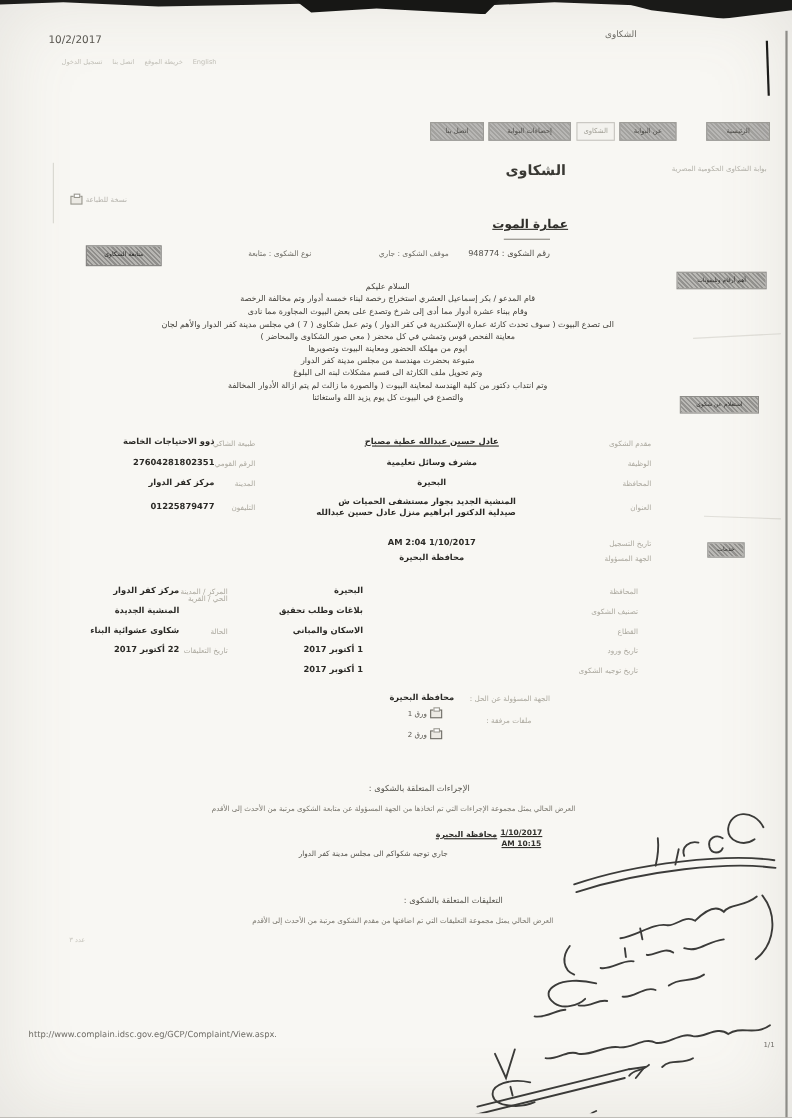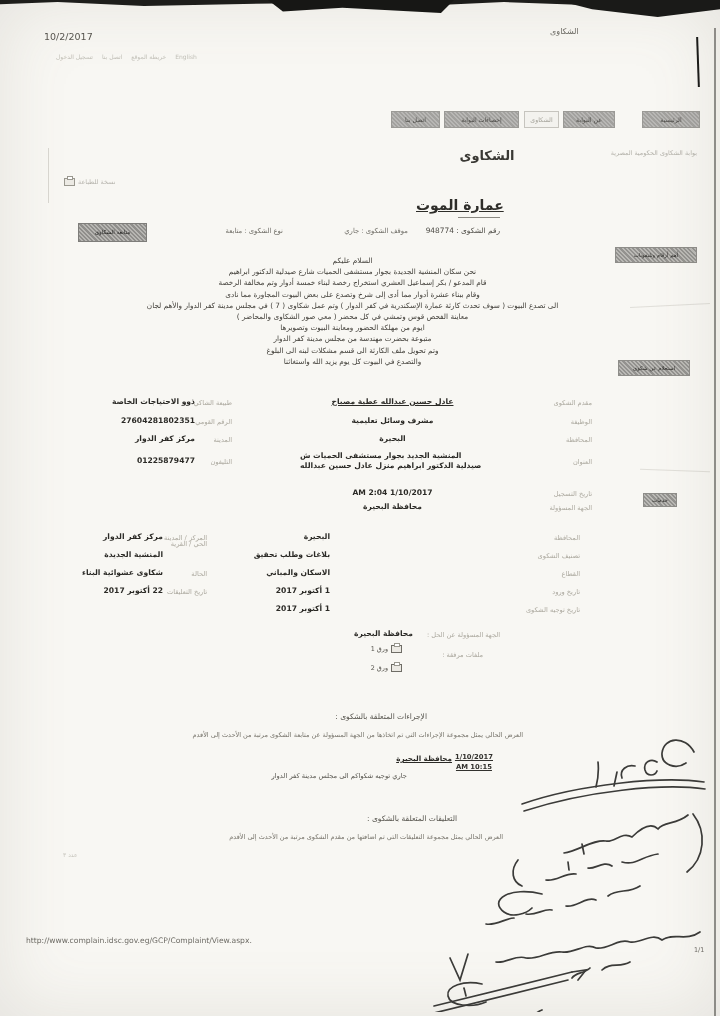--- a/index.html
+++ b/index.html
@@ -26,21 +26,21 @@
   .tab{position:absolute;top:111px;height:15px;line-height:15px;text-align:center;font-size:6.2px;
        color:#4c4b47;background:#b4b3b0;border:1px solid #9b9a96;overflow:hidden;white-space:nowrap;
        background-image:repeating-linear-gradient(45deg,rgba(0,0,0,.10) 0 1.5px,rgba(255,255,255,.06) 1.5px 3px);}
   .tab.active{background:#f3f2ee;background-image:none;color:#a09e95;border-color:#c6c4be}
   .tagline{right:23px;top:149px;font-size:6.4px;color:#b2b0a8}
   .pg-title{left:452px;top:148px;width:70px;text-align:center;font-size:13px;font-weight:bold;color:#3a3934}
   .print-link{left:64px;top:178px;display:flex;align-items:center;gap:3px;font-size:6.4px;color:#b5b3ac}
   .printer{display:inline-block;width:9px;height:6px;border:1px solid #9a988f;background:#eceae4;position:relative}
   .printer::before{content:"";position:absolute;left:2px;top:-3px;width:4px;height:2px;border:1px solid #9a988f;background:#fff}
   
-  .c-title{left:416px;top:197px;width:100px;text-align:left;font-size:14px;font-weight:bold;
+  .c-title{left:432px;top:197px;width:100px;text-align:center;font-size:11px;font-weight:bold;
            color:#2e2d29;text-decoration:underline}
   .c-title-line{position:absolute;left:458px;top:217px;width:42px;height:1px;background:#8a8881}
   .c-num{right:220px;top:226px;font-size:7.4px;color:#504e48;direction:rtl}
   .c-status{right:312px;top:227px;font-size:6.8px;color:#6f6d66;direction:rtl}
   .c-type{right:437px;top:227px;font-size:6.8px;color:#6f6d66;direction:rtl}
   .follow{position:absolute;left:78px;top:223px;width:67px;height:17px;border:1px solid #7e7d7a;
           font-size:5.6px;color:#21211f;text-align:center;line-height:17px;overflow:hidden;
           background:repeating-linear-gradient(45deg,#8f8e8b 0 1.5px,#b7b6b2 1.5px 3px)}
   .badge{position:absolute;border:1px solid #8e8d89;font-size:5.4px;color:#2d2c29;text-align:center;
          overflow:hidden;white-space:nowrap;
@@ -49,21 +49,21 @@
   .bodytxt{position:absolute;left:88px;top:255px;width:529px;direction:rtl;text-align:center;
            font-size:7.3px;line-height:11.2px;color:#403e38}
   
   .lab{position:absolute;font-size:6.6px;color:#aba89e;white-space:nowrap;direction:rtl}
   .val{position:absolute;font-size:7.6px;font-weight:bold;color:#2b2a26;white-space:nowrap;direction:rtl}
   .und{text-decoration:underline}
   .c1{right:128px}                                   
   .cv1{left:285px;width:215px;text-align:center}     
   .c2{right:488px}                                   
   .cv2{right:525px}                                  
-  .addr{left:300px;width:185px;text-align:left;white-space:normal;line-height:10.4px}
+  .addr{left:284px;width:185px;text-align:right;white-space:normal;line-height:10.4px}
   .d1{right:140px}                                   
   .dv1{right:390px}                                  
   .d2{right:513px}                                   
   .dv2{right:557px}                                  
   .att{position:absolute;right:318px;display:flex;align-items:center;gap:3px;direction:rtl;
        font-size:6.4px;color:#56544d}
   .att .printer{border-color:#6f6d66}
   
   .sec-h{position:absolute;font-size:7.5px;color:#56544d;white-space:nowrap;direction:rtl}
   .sec-d{position:absolute;font-size:6.5px;color:#77746b;white-space:nowrap;direction:rtl}
@@ -123,28 +123,28 @@
 
   <div class="abs c-title">عمارة الموت</div>
   <div class="c-title-line"></div>
   <div class="abs c-num">رقم الشكوى : 948774</div>
   <div class="abs c-status">موقف الشكوى : جاري</div>
   <div class="abs c-type">نوع الشكوى : متابعة</div>
   <div class="follow">متابعة الشكاوى</div>
 
   <div class="bodytxt">
     <div>السلام عليكم</div>
-    <div>نحن سكان المنشية الجديدة بجوار مستشفى الحميات شارع صيدلية الدكتور ابراهيم</div>
     <div>قام المدعو / بكر إسماعيل العشري استخراج رخصة لبناء خمسة أدوار وتم مخالفة الرخصة</div>
     <div>وقام ببناء عشرة أدوار مما أدى إلى شرخ وتصدع على بعض البيوت المجاورة مما نادى</div>
     <div>الى تصدع البيوت ( سوف تحدث كارثة عمارة الإسكندرية في كفر الدوار ) وتم عمل شكاوى ( 7 ) في مجلس مدينة كفر الدوار والأهم لجان</div>
     <div>معاينة الفحص قوس وتمشي في كل محضر ( معي صور الشكاوى والمحاضر )</div>
     <div>ايوم من مهلكة الحضور ومعاينة البيوت وتصويرها</div>
     <div>متبوعة بحضرت مهندسة من مجلس مدينة كفر الدوار</div>
     <div>وتم تحويل ملف الكارثة الى قسم مشكلات لبنه الى البلوغ</div>
+    <div>وتم انتداب دكتور من كلية الهندسة لمعاينة البيوت ( والصورة ما زالت لم يتم ازالة الأدوار المخالفة</div>
     <div>والتصدع في البيوت كل يوم يزيد الله واستغاثنا</div>
   </div>
 
   <span class="lab c1" style="top:399px">مقدم الشكوى</span>
   <span class="val cv1 und" style="top:397px">عادل حسين عبدالله عطية مصباح</span>
   <span class="lab c2" style="top:399px">طبيعة الشاكي</span>
   <span class="val cv2" style="top:397px">ذوو الاحتياجات الخاصة</span>
 
   <span class="lab c1" style="top:418px">الوظيفة</span>
   <span class="val cv1" style="top:416px">مشرف وسائل تعليمية</span>

